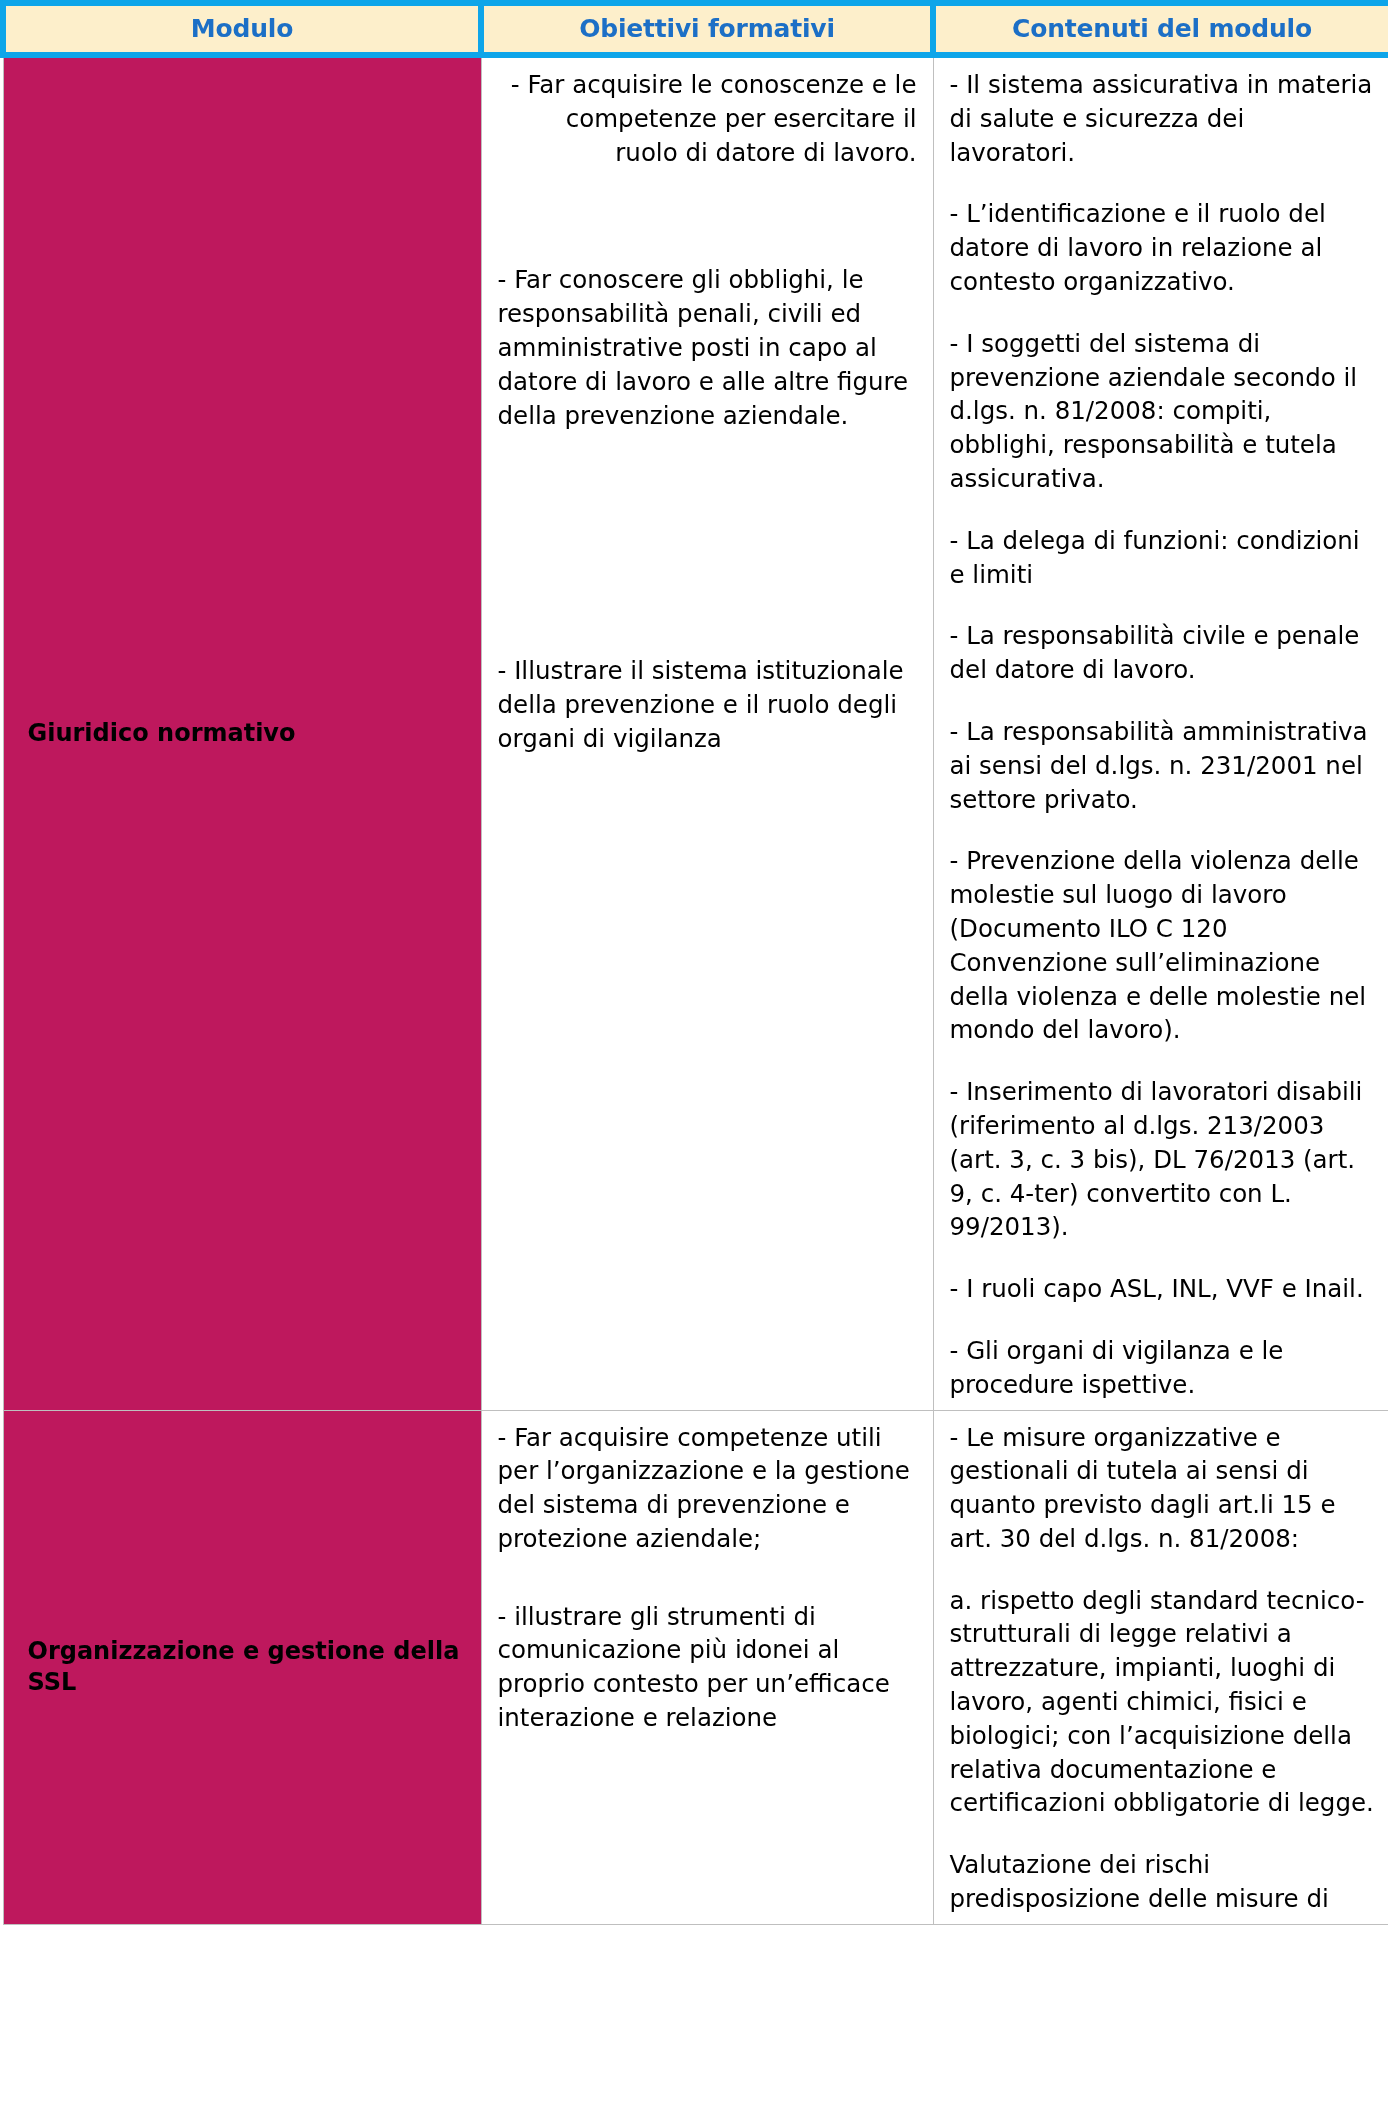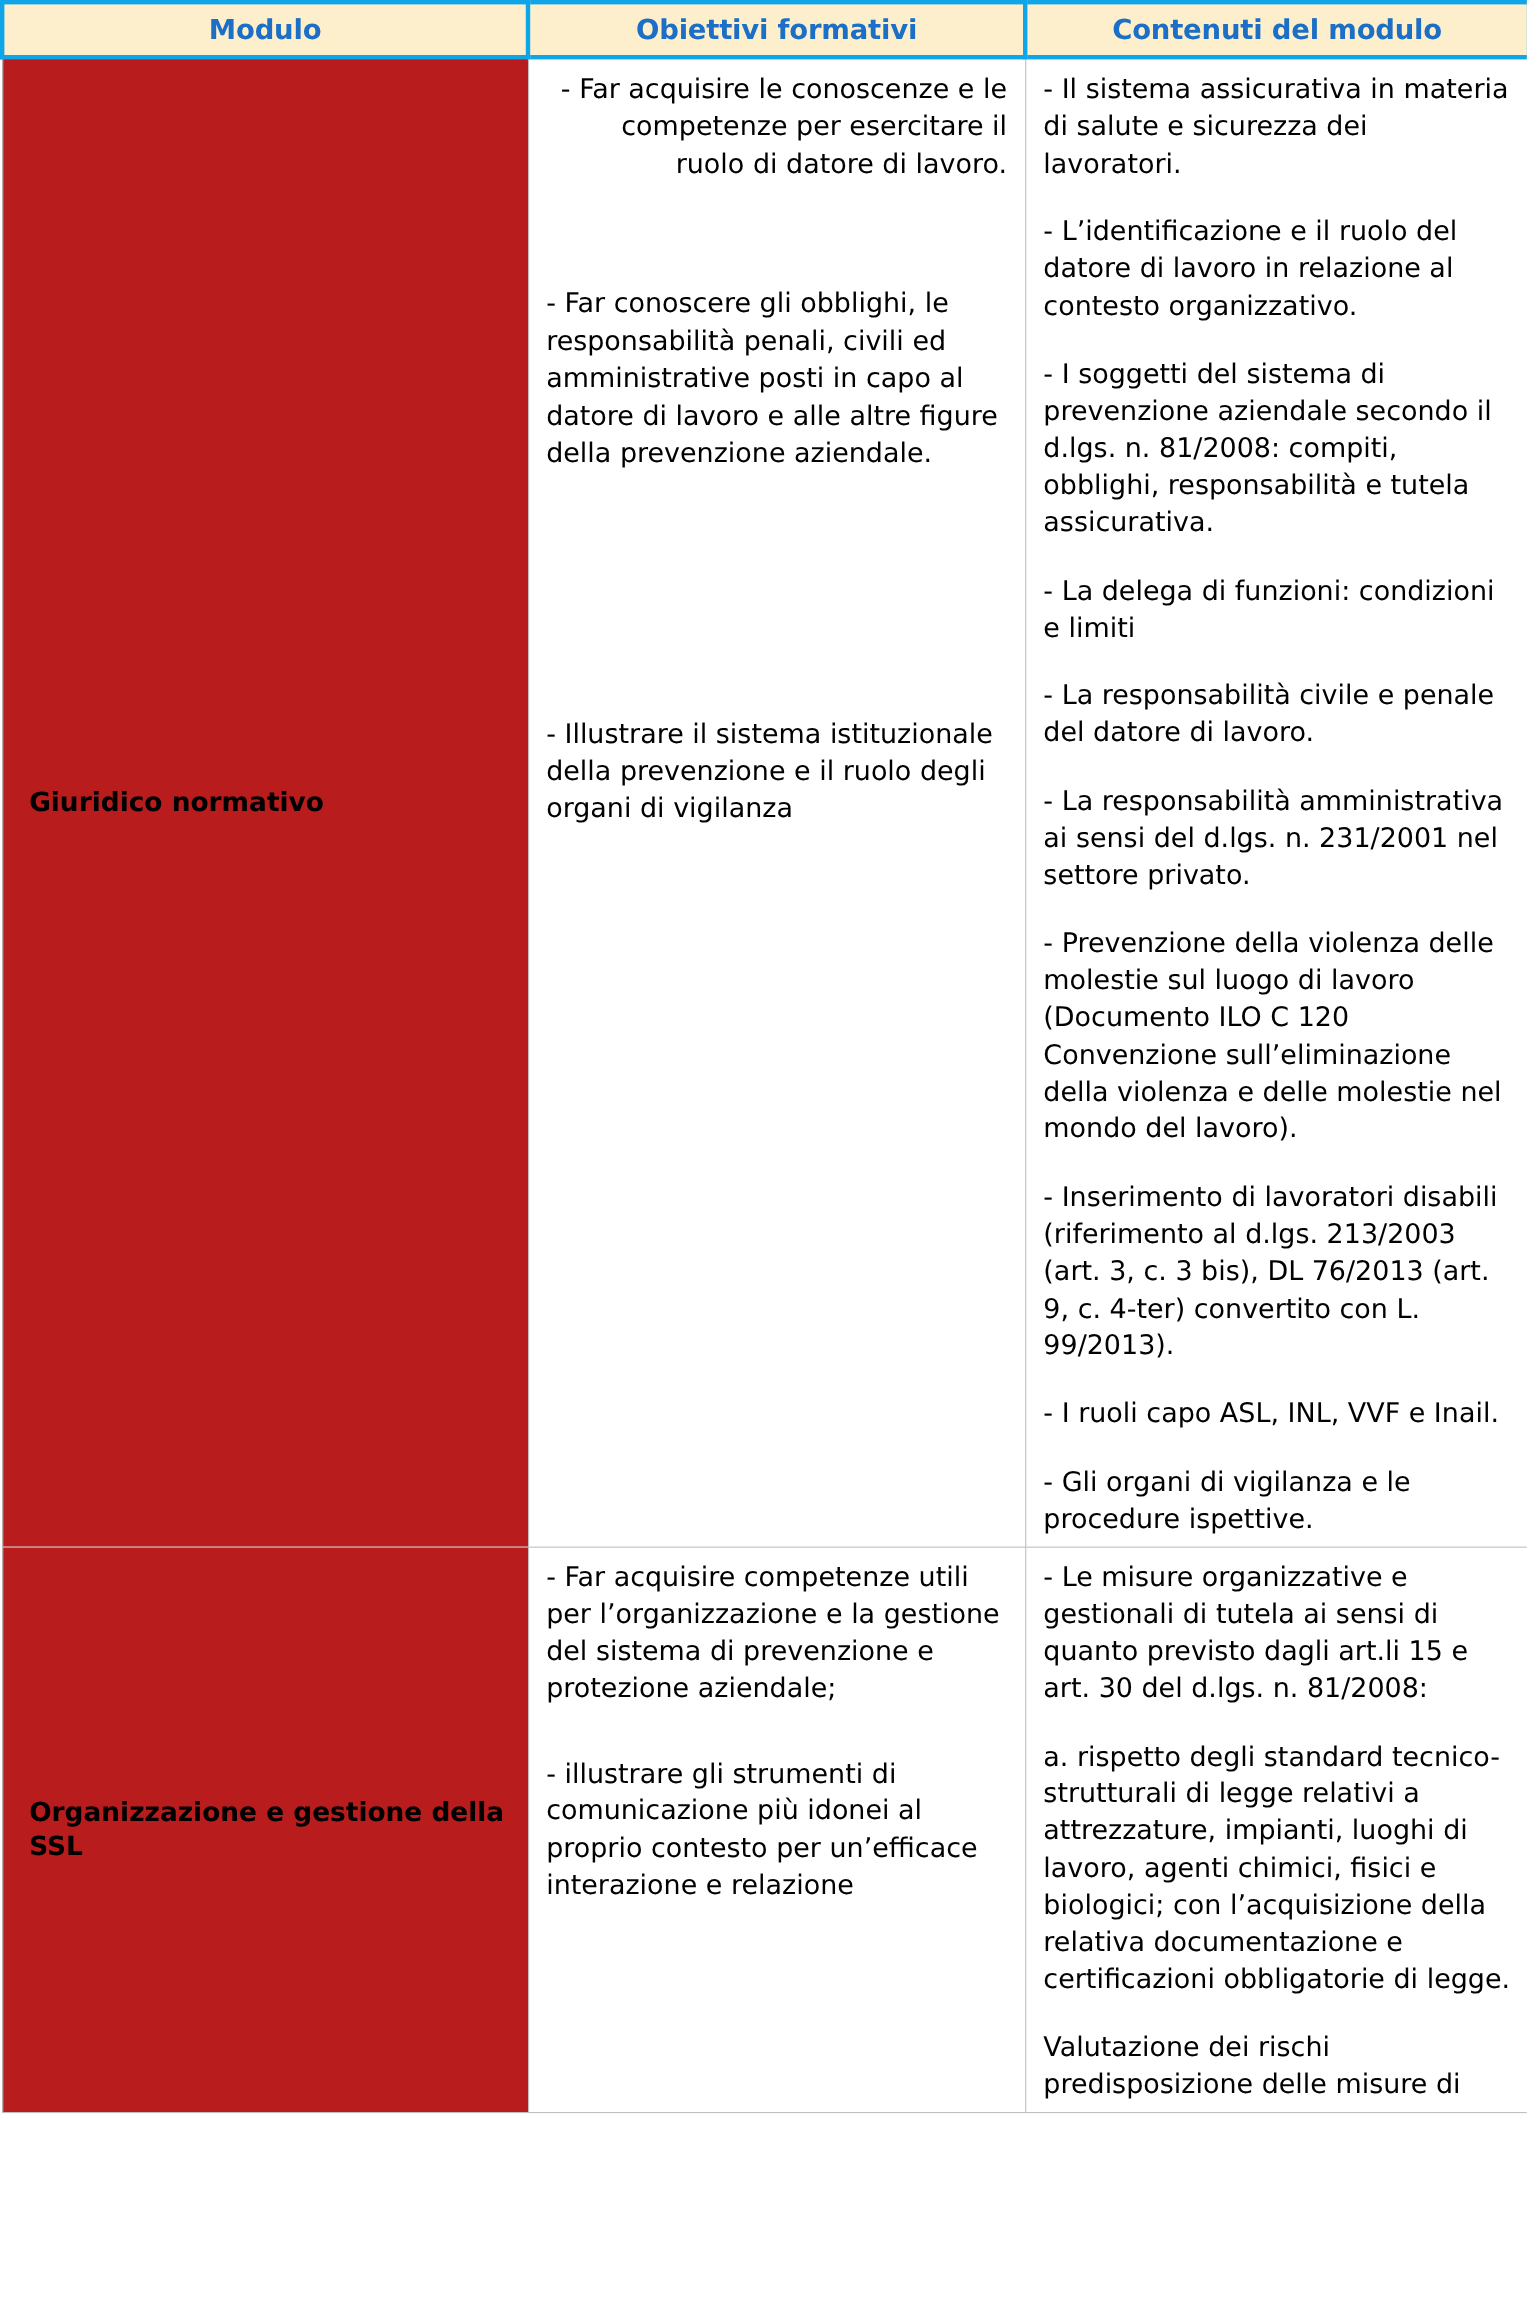--- a/index.html
+++ b/index.html
@@ -29,34 +29,34 @@
   
   thead th {
     background: #FDEFCB;
     color: #1C6FC6;
     font-weight: bold;
     font-size: 25px;
     text-align: center;
     vertical-align: middle;
     padding: 6px 8px 8px 8px;
     height: 32px;
-    border: 4px solid #0ea5e9;
+    border: 6px solid #0ea5e9;
     letter-spacing: -0.2px;
   }
 
   
   td {
     border: 1px solid #BFBFBF;
     vertical-align: top;
     padding: 0;
     background: #ffffff;
   }
 
   td.modulo-cell {
-    background: #b91c1c;
+    background: #be185d;
     vertical-align: middle;
     padding: 10px 14px 10px 24px;
   }
   .modulo-title {
     font-size: 24px;
     font-weight: bold;
     color: #000000;
     line-height: 1.3;
   }
 

